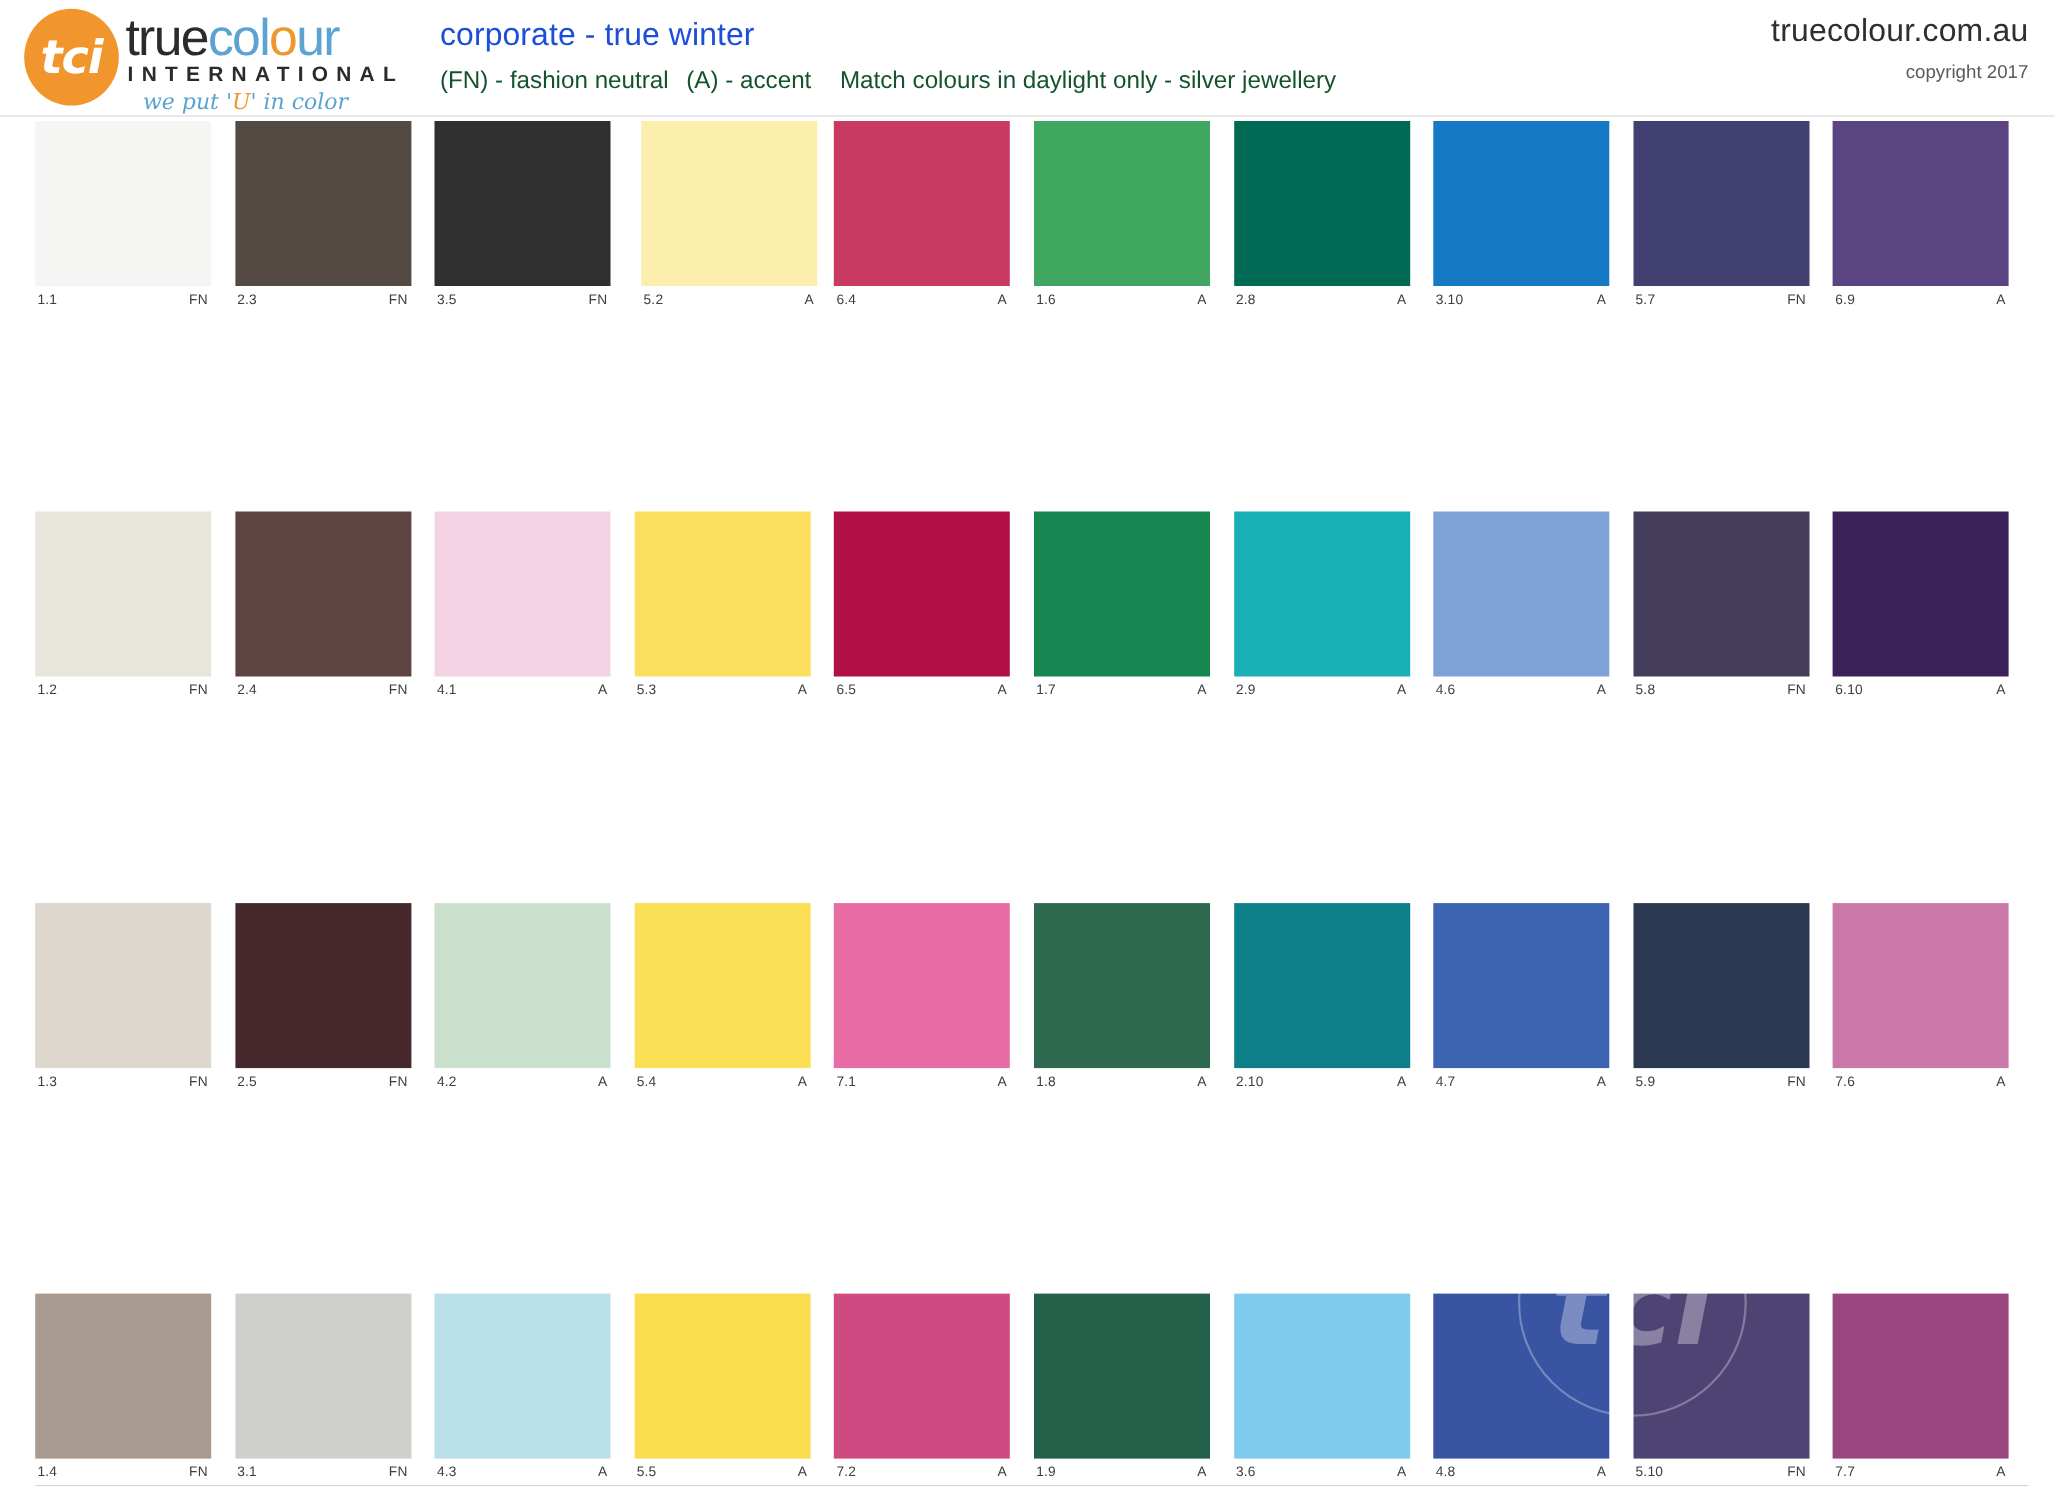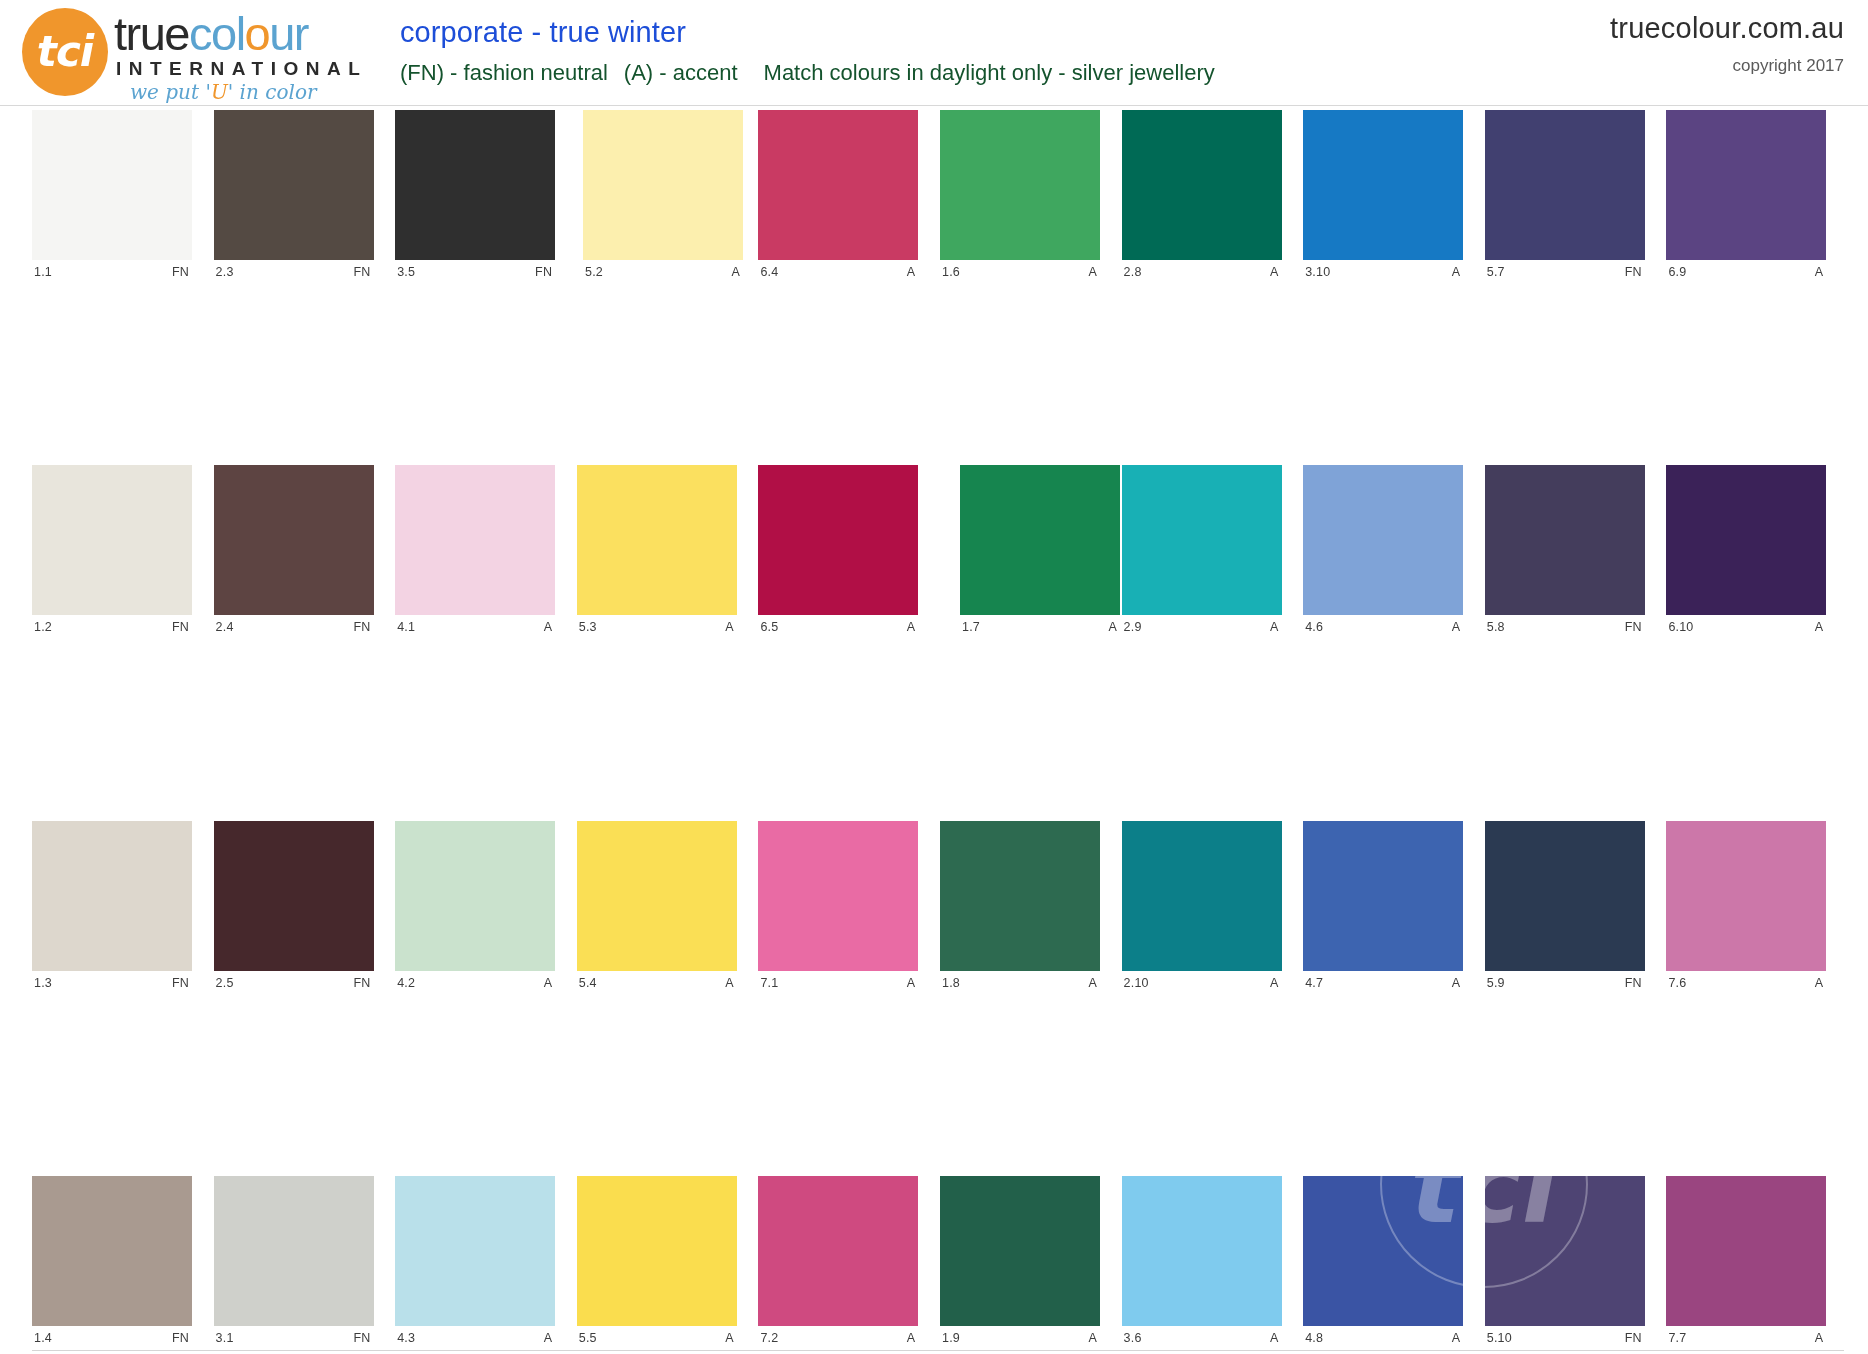--- a/index.html
+++ b/index.html
@@ -307,21 +307,21 @@
             <span class="swatch-tag">A</span>
           </div>
         </div>
         <div class="swatch-cell" style="left: 758.4px;">
           <div class="swatch-chip" style="background: rgb(177, 15, 70);"></div>
           <div class="swatch-meta">
             <span class="swatch-code">6.5</span>
             <span class="swatch-tag">A</span>
           </div>
         </div>
-        <div class="swatch-cell" style="left: 960px;">
+        <div class="swatch-cell" style="left: 940px;">
           <div class="swatch-chip" style="background: rgb(22, 133, 79);"></div>
           <div class="swatch-meta">
             <span class="swatch-code">1.7</span>
             <span class="swatch-tag">A</span>
           </div>
         </div>
         <div class="swatch-cell" style="left: 1121.6px;">
           <div class="swatch-chip" style="background: rgb(24, 176, 181);"></div>
           <div class="swatch-meta">
             <span class="swatch-code">2.9</span>

